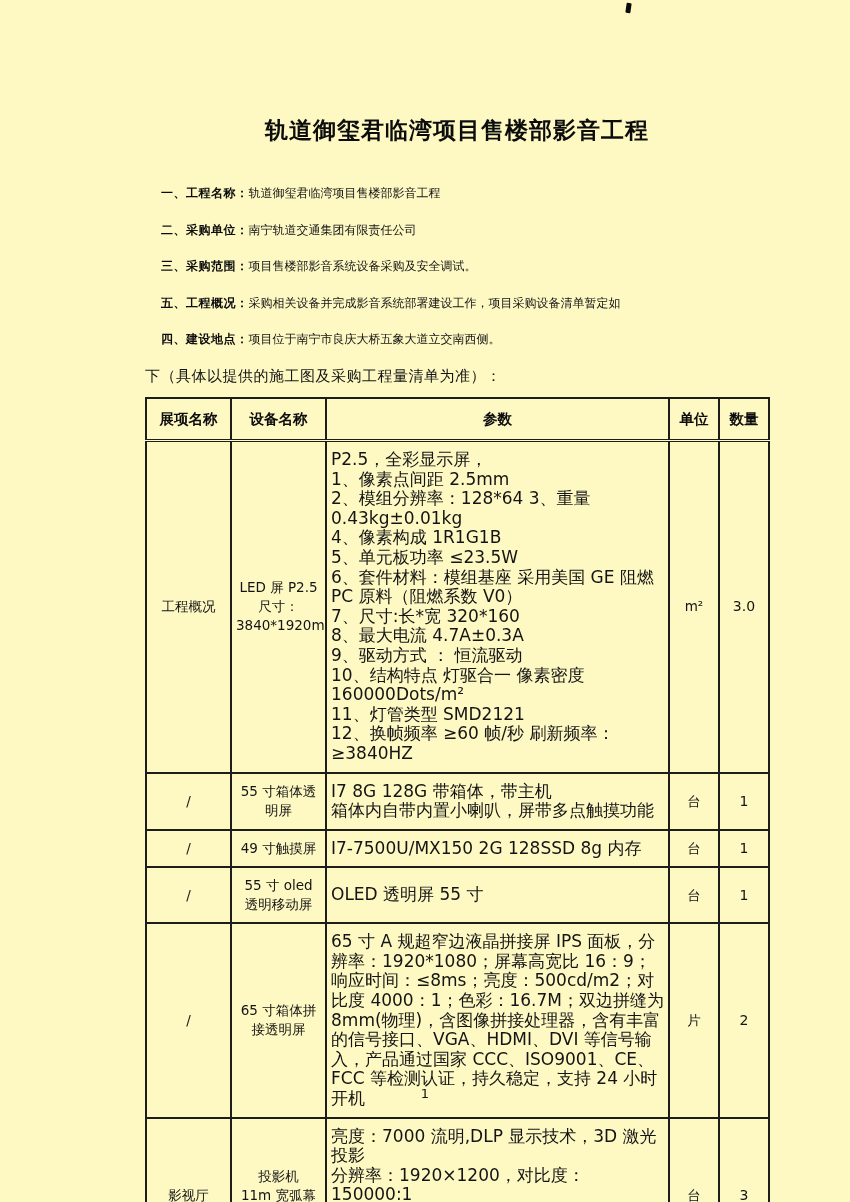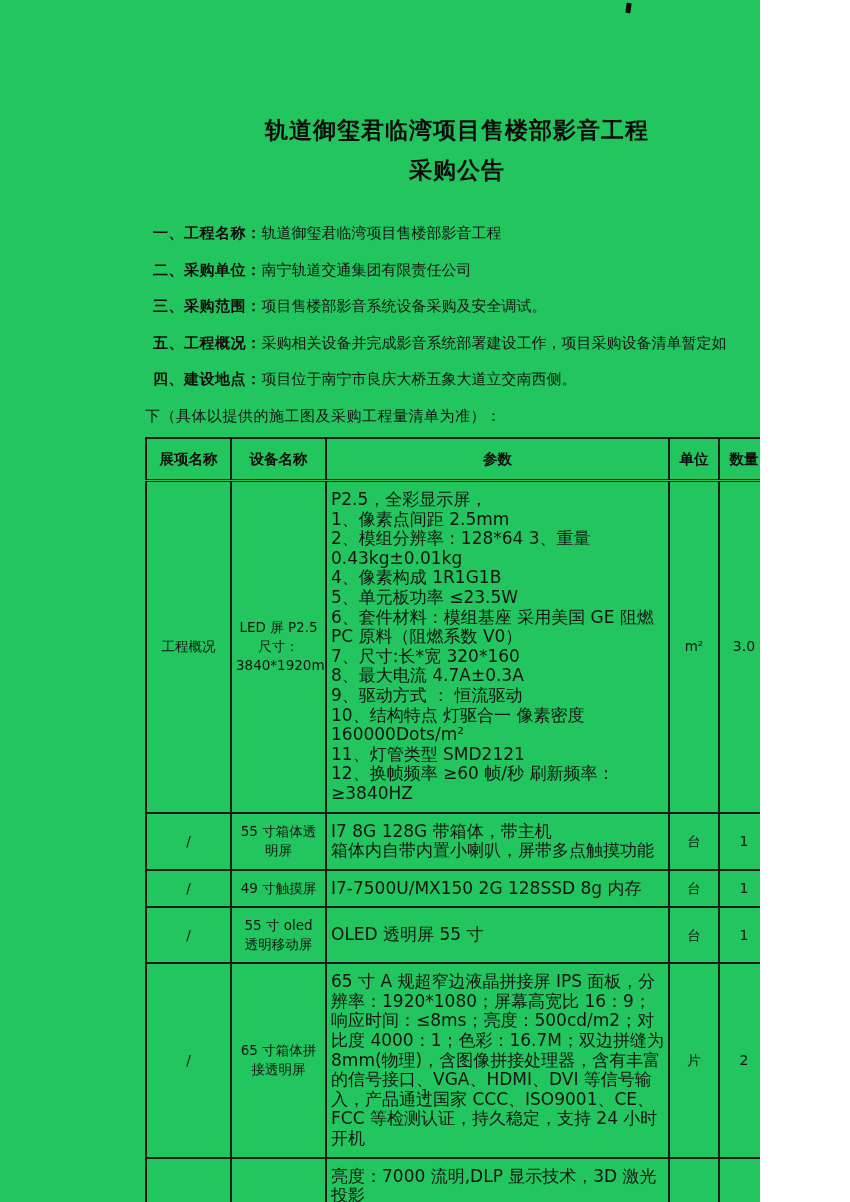--- a/index.html
+++ b/index.html
@@ -4,23 +4,23 @@
 <style>
   html, body {
     margin: 0;
     padding: 0;
     background: #ffffff;
     font-family: "DejaVu Sans", "Liberation Sans", sans-serif;
     color: #111111;
   }
   .page {
     position: relative;
-    width: 760px;
+    width: 850px;
     height: 1202px;
-    background: #22c55e;
+    background: #fef9c3;
     overflow: hidden;
   }
   .scan-speck {
     position: absolute;
     left: 626px;
     top: 3px;
     width: 5px;
     height: 10px;
     background: #0a0a0a;
     transform: rotate(8deg);
@@ -38,22 +38,22 @@
     font-weight: bold;
     font-size: 23px;
     line-height: 40px;
     letter-spacing: 1px;
     color: #0c0c0c;
   }
   .sections {
     margin-top: 32px;
   }
   .section {
-    margin: 0 0 14px 8px;
-    font-size: 15px;
+    margin: 0 0 14px 16px;
+    font-size: 12px;
     line-height: 22.5px;
     color: #141414;
   }
   .section .label {
     font-weight: bold;
     letter-spacing: 0.5px;
     color: #0c0c0c;
   }
   .continuation {
     margin: 11px 0 0 0;
@@ -114,21 +114,20 @@
 </head>
 <body>
 
 <div class="page">
   <div class="scan-speck"></div>
 
   <div class="content">
 
     <div class="doc-title">
       <div>轨道御玺君临湾项目售楼部影音工程</div>
-      <div>采购公告</div>
     </div>
 
     <div class="sections">
       <p class="section">
         <span class="label">一、工程名称：</span><span>轨道御玺君临湾项目售楼部影音工程</span>
       </p>
       <p class="section">
         <span class="label">二、采购单位：</span><span>南宁轨道交通集团有限责任公司</span>
       </p>
       <p class="section">

